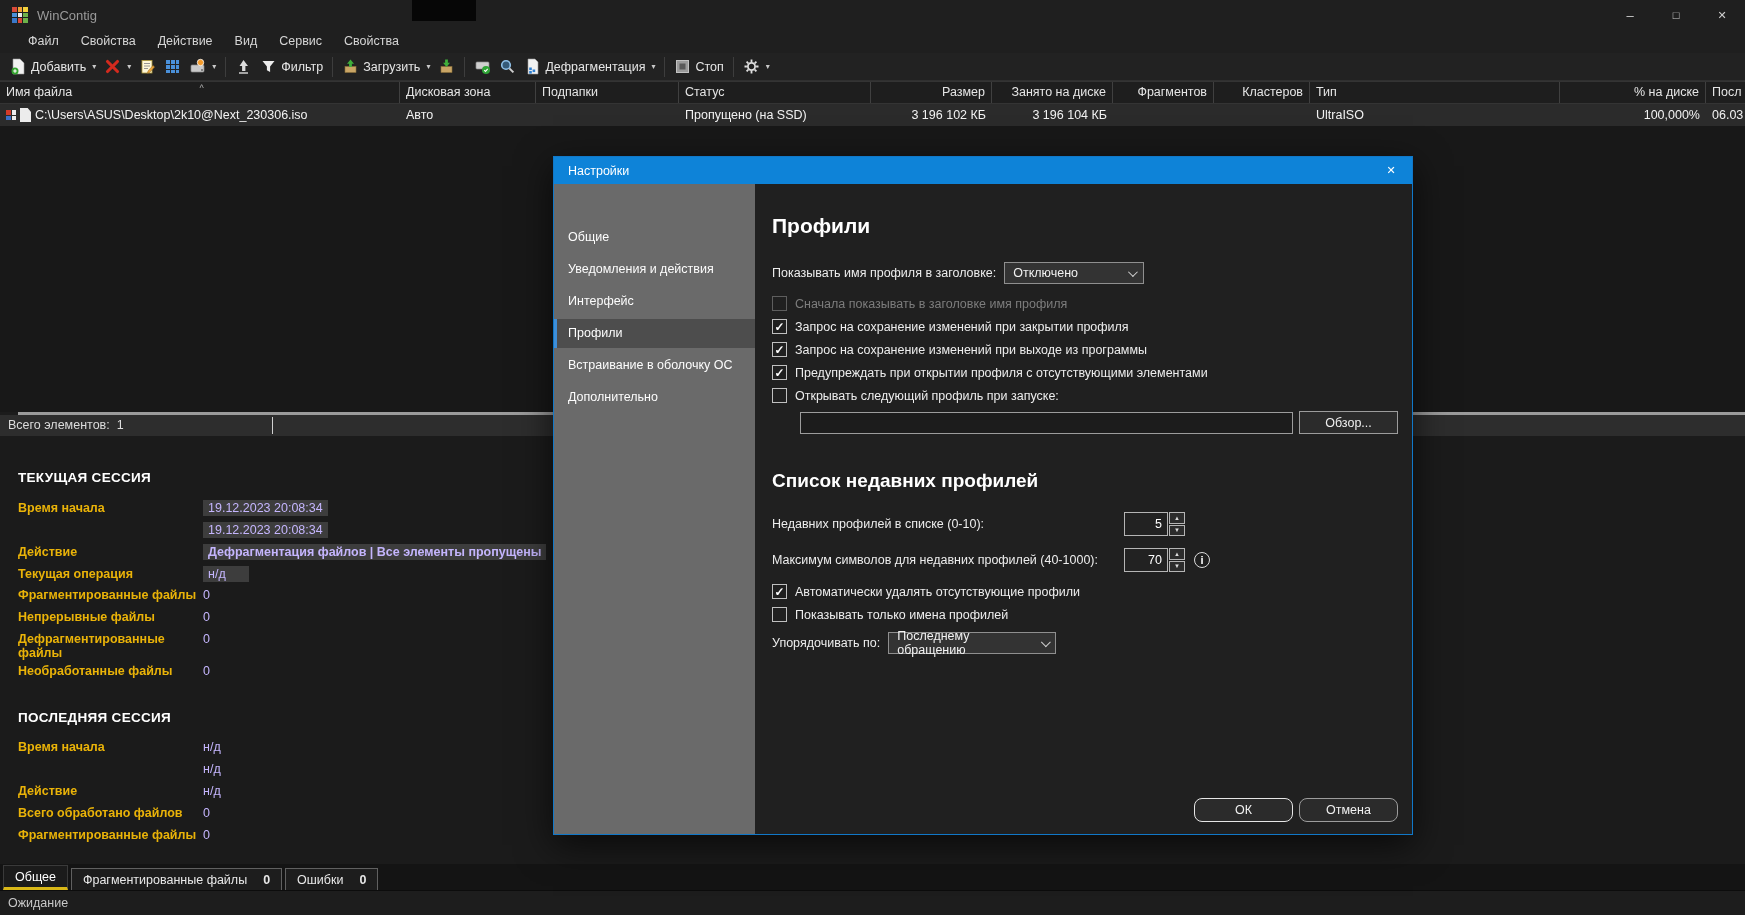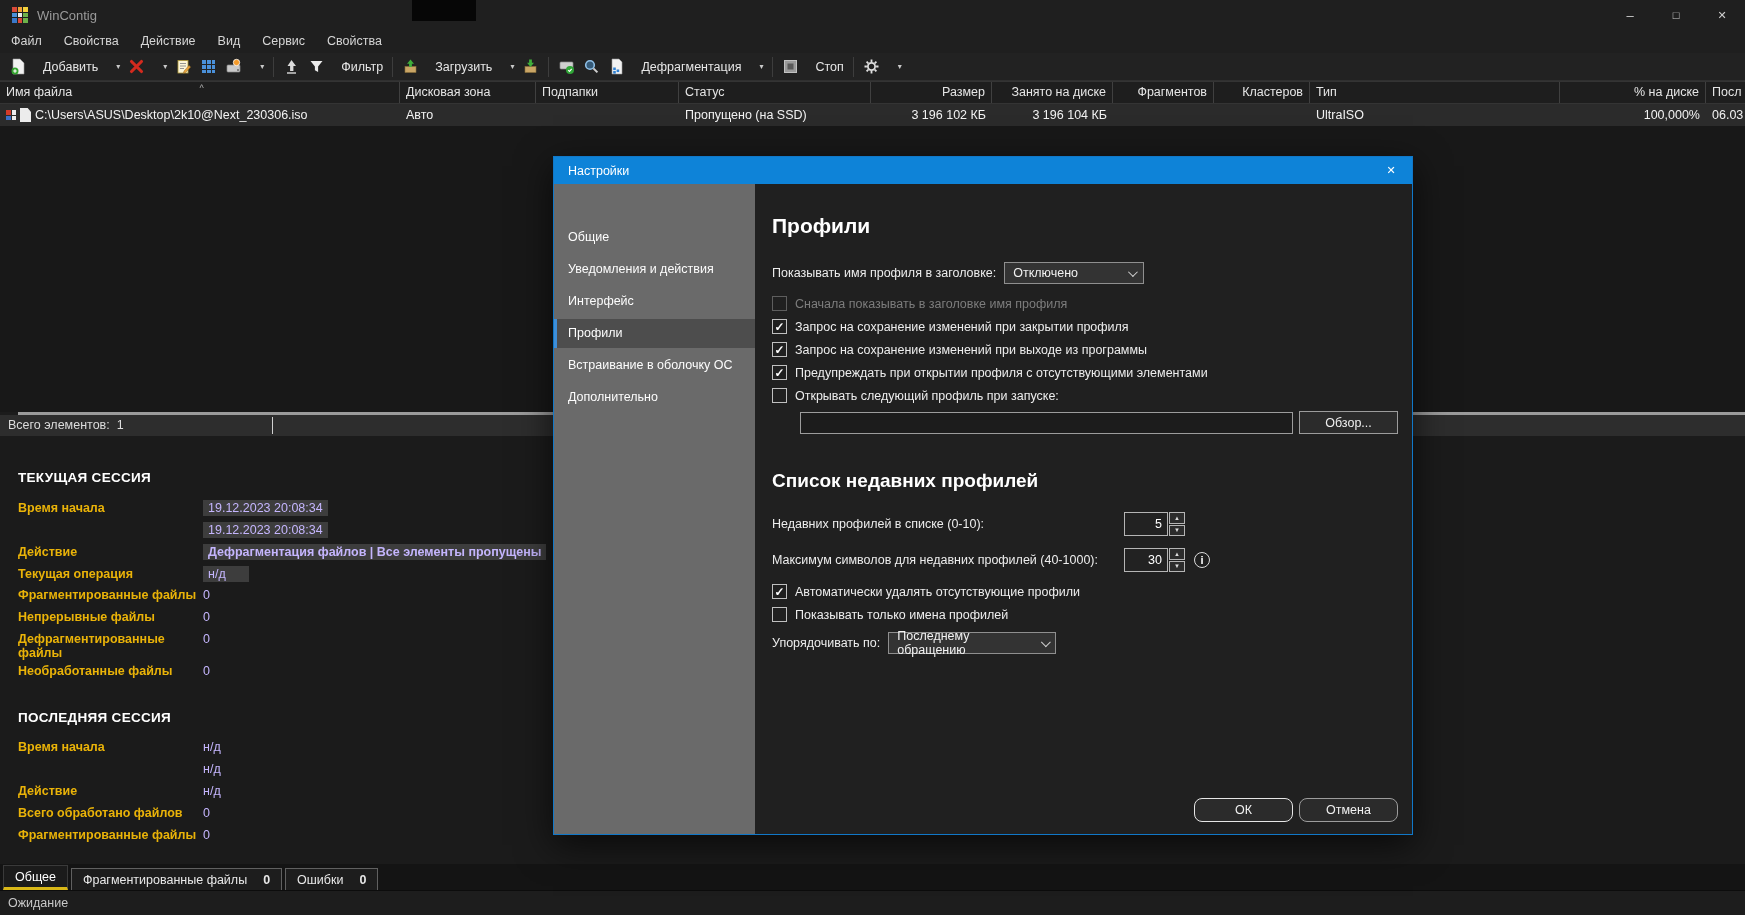--- a/index.html
+++ b/index.html
@@ -14,25 +14,25 @@
   .app-icon{width:16px;height:16px; display:grid; grid-template-columns:repeat(3,1fr); grid-template-rows:repeat(3,1fr); gap:1px; margin-right:9px;}
   .app-icon i{display:block;}
   .app-title{color:#9a9a9a; font-size:13px;}
   .artifact{position:absolute; left:412px; top:0; width:64px; height:21px; background:#060606;}
   .win-controls{margin-left:auto; display:flex; height:30px;}
   .win-btn{width:46px; height:30px; display:flex; align-items:center; justify-content:center; color:#cfcfcf; font-size:13px;}
   .win-btn.min::before{content:"–";}
   .win-btn.max::before{content:"□"; font-size:11px;}
   .win-btn.close::before{content:"✕"; font-size:11px;}
   
-  .menubar{height:23px; background:#1f1f1f; display:flex; align-items:center; padding-left:0; flex:none;}
+  .menubar{height:23px; background:#1f1f1f; display:flex; align-items:center; padding-left:17px; flex:none;}
   .menu-item{padding:0 11px; color:#d6d6d6; line-height:23px;}
   
   .toolbar{height:28px; background:#222; display:flex; align-items:center; padding-left:6px; flex:none; border-bottom:1px solid #303030;}
-  .tbtn{display:flex; align-items:center; gap:16px; padding:0 4px; height:24px; color:#e6e6e6;}
+  .tbtn{display:flex; align-items:center; gap:4px; padding:0 4px; height:24px; color:#e6e6e6;}
   .tbtn .lbl{white-space:nowrap;}
   .caret::after{content:"▾"; font-size:8px; color:#c9c9c9; margin-left:2px;}
   .tsep{width:1px; height:20px; background:#3d3d3d; margin:0 5px; flex:none;}
   .ticon{width:17px; height:17px; flex:none;}
   
   .thead{height:23px; display:flex; background:#1e1e1e; border-top:1px solid #343434; border-bottom:1px solid #343434; flex:none;}
   .th{line-height:21px; padding:0 6px; border-right:1px solid #404040; color:#e5e5e5; white-space:nowrap; overflow:hidden; position:relative;}
   .c0{width:400px}.c1{width:136px}.c2{width:143px}.c3{width:192px}.c4{width:121px}
   .c5{width:121px}.c6{width:101px}.c7{width:96px}.c8{width:250px}.c9{width:146px}.c10{width:39px;border-right:none}
   .ra{text-align:right;}
@@ -436,21 +436,21 @@
             <div class="spin-val">5</div>
             <div class="spin-btns">
               <div class="spin-btn up"></div>
               <div class="spin-btn down"></div>
             </div>
           </div>
         </div>
         <div class="spin-row">
           <span class="flabel">Максимум символов для недавних профилей (40-1000):</span>
           <div class="spinner">
-            <div class="spin-val">30</div>
+            <div class="spin-val">70</div>
             <div class="spin-btns">
               <div class="spin-btn up"></div>
               <div class="spin-btn down"></div>
             </div>
           </div>
           <span class="info-ico"></span>
         </div>
 
         <div class="cbrow" style="margin-top:12px;">
           <span class="cb checked"></span>

